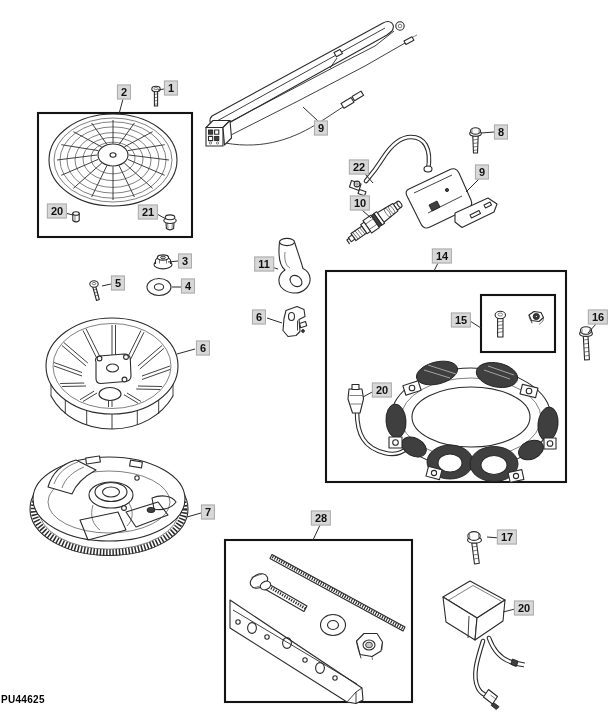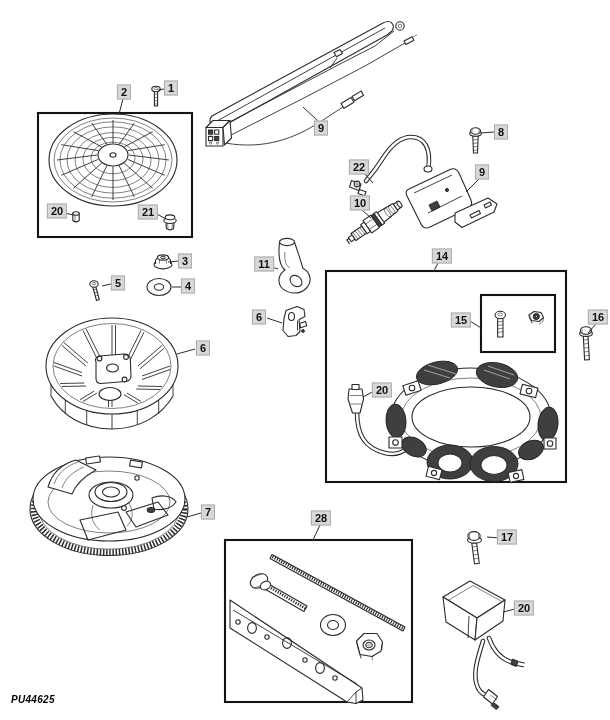--- a/index.html
+++ b/index.html
@@ -15,22 +15,22 @@
   .gray{stroke:#2b2b2b;fill:#c9c9c9;stroke-width:0.9;}
   .wire{stroke:#2b2b2b;fill:none;stroke-width:4.6;stroke-linecap:round;}
   .wirein{stroke:#ffffff;fill:none;stroke-width:2.4;stroke-linecap:round;}
   .leader{stroke:#2b2b2b;stroke-width:1;}
   .teeth{fill:none;stroke:#2b2b2b;stroke-width:6.5;stroke-dasharray:1.5 1.7;}
   .hatch{stroke:#cfcfcf;stroke-width:0.7;fill:none;}
   .badge{position:absolute;transform:translate(-50%,-50%);
          background:#d8d8d8;border:1px solid #ababab;color:#111;
          font-weight:bold;font-size:11px;line-height:13px;padding:0 3px;
          white-space:nowrap;z-index:5;}
-  .code{position:absolute;left:11px;top:694px;font-weight:bold;
-        font-size:10px;color:#000;letter-spacing:.3px;z-index:5;font-style:italic;}
+  .code{position:absolute;left:1px;top:694px;font-weight:bold;
+        font-size:10px;color:#000;letter-spacing:.3px;z-index:5;}
 </style>
 </head>
 <body>
 
 <div id="stage">
 
 <svg width="610" height="720" viewBox="0 0 610 720">
 
   <rect x="38" y="113" width="154" height="124" class="thick" fill="#fff"></rect>
 

